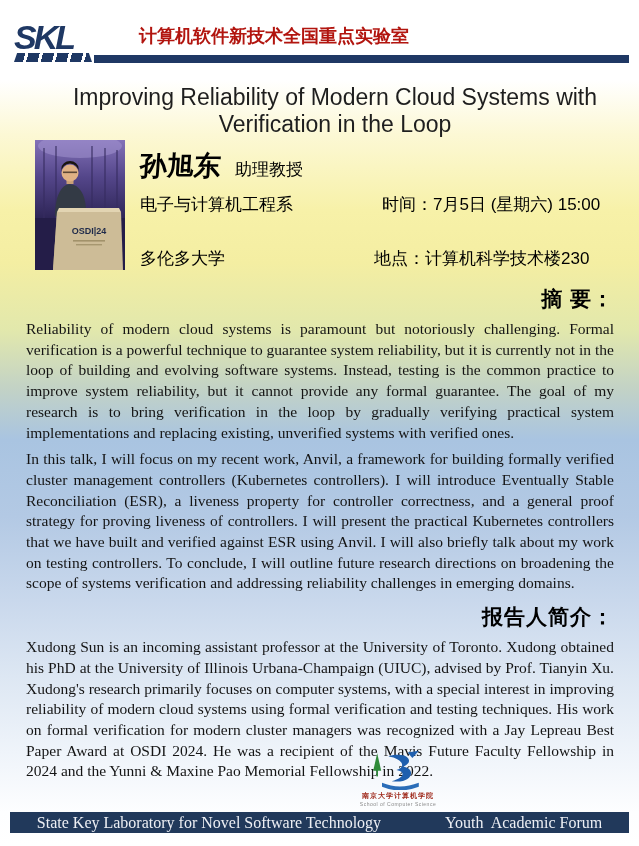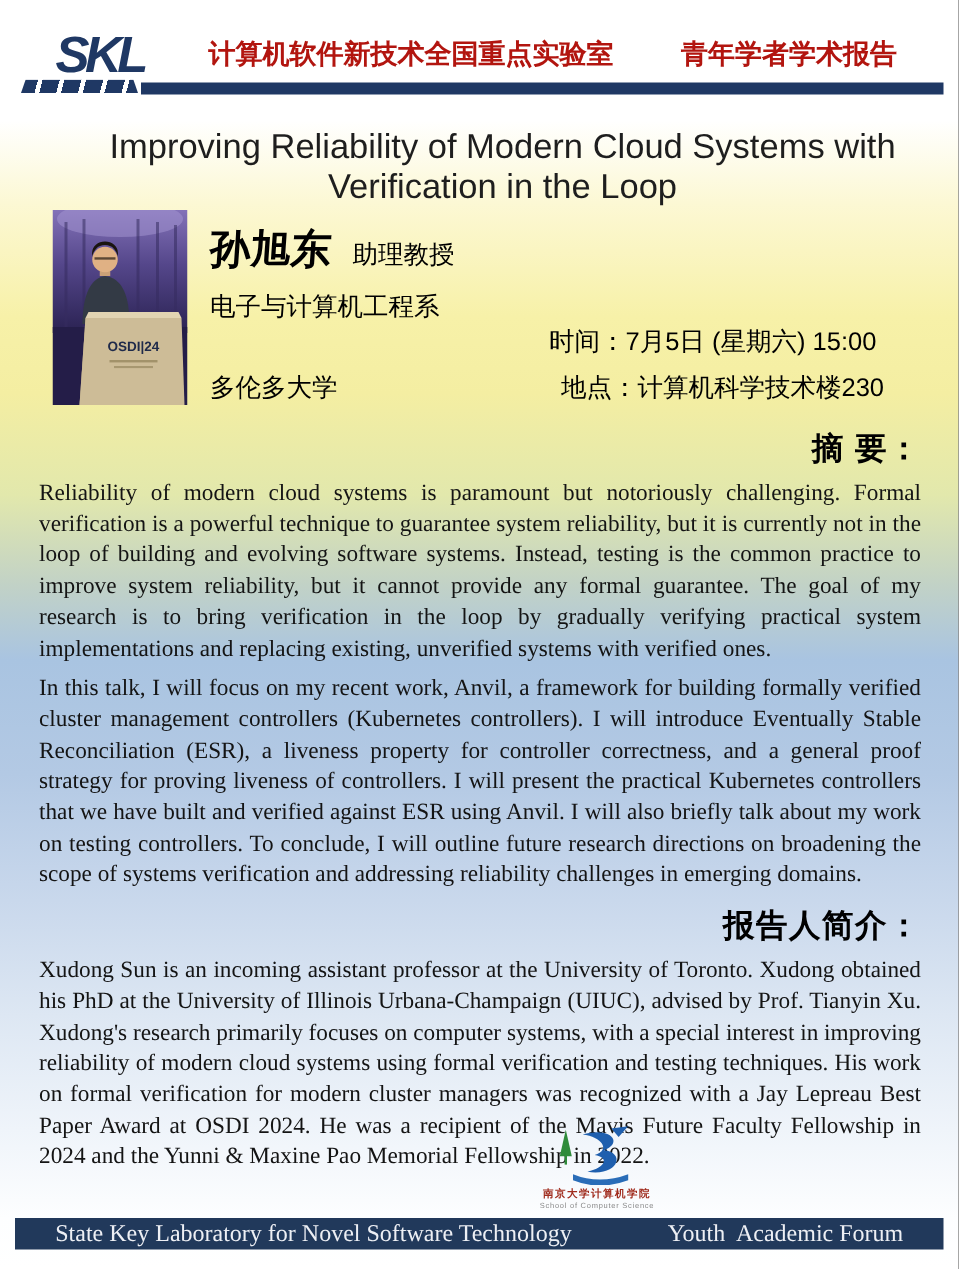--- a/index.html
+++ b/index.html
@@ -6,40 +6,40 @@
   html,body { background:#888; }
   .page {
     position:relative; width:639px; height:846px; margin:0 auto; overflow:hidden;
     font-family:"Liberation Sans", sans-serif;
     background:linear-gradient(180deg,
       #ffffff 0%, #ffffff 9.5%, #fcf8d4 16%, #f7f1a8 25%, #f4eea2 31%,
       #e2e8ac 39%, #c2d2c6 46%, #a9c4e1 52%, #b3c9e4 61%, #c9d8ec 71%,
       #dde7f3 80%, #eff4fa 89%, #fdfeff 96%, #ffffff 100%);
   }
   
-  .skl { position:absolute; left:14px; top:22px; width:82px;text-align:right; }
+  .skl { position:absolute; left:14px; top:22px; width:82px; }
   .skl-text { font-weight:900; font-style:italic; font-size:34px; line-height:30px;
               letter-spacing:-3px; color:#1F3864; }
   .skl-base { margin-top:1px; width:78px; height:9px;
               background:repeating-linear-gradient(105deg,#1F3864 0 11px,#ffffff 11px 14px);
               clip-path:polygon(4% 0,96% 0,100% 100%,0 100%); }
   .header-rule { position:absolute; left:94px; top:55px; width:535px; height:8px; background:#1F3864; }
   .header-text { position:absolute; left:106px; top:24px; width:530px; display:flex; gap:45px;
                  font-size:18px; font-weight:700; color:#B2150F; white-space:nowrap;margin-left:33px; }
   
   .talk-title { position:absolute; left:0; top:84px; width:639px; text-align:center;
                 font-size:23px; line-height:26.5px; color:#1e1e1e;padding-left:31px; }
   
   .photo { position:absolute; left:35px; top:140px; width:90px; height:130px; }
   .name-row { position:absolute; left:140px; top:148px; display:flex; align-items:baseline; gap:14px; color:#000; }
   .speaker-name { font-size:27px; font-weight:700; font-family:"Liberation Serif", serif; transform:skewX(-4deg); }
   .speaker-title { font-size:17px; font-weight:500; }
   .info { position:absolute; font-size:17px; font-weight:500; color:#000; white-space:nowrap; }
   .dept { left:140px; top:193px; }
-  .time { left:366px; top:193px;margin-top:23px; }
+  .time { left:382px; top:193px; }
   .univ { left:140px; top:247px; }
   .loc  { left:374px; top:247px; }
   
   .content { position:absolute; left:26px; top:285px; width:588px; }
   .sec-heading { font-size:21px; font-weight:600; color:#000; letter-spacing:1px; margin-bottom:6px;text-align:right; }
   .content p { font-family:"Liberation Serif", serif; font-size:15.5px; line-height:20.7px;
                text-align:justify; color:#141414; }
   .content p + p { margin-top:6px; }
   .bio-head { margin-top:9px; }
   
@@ -62,21 +62,20 @@
 
 <div class="page">
 
   <div class="skl">
     <div class="skl-text">SKL</div>
     <div class="skl-base"></div>
   </div>
   <div class="header-rule"></div>
   <div class="header-text">
     <span>计算机软件新技术全国重点实验室</span>
-    <span>青年学者学术报告</span>
   </div>
 
   <div class="talk-title">
     <div>Improving Reliability of Modern Cloud Systems with</div>
     <div>Verification in the Loop</div>
   </div>
 
   <div class="photo">
     <svg width="90" height="130" viewBox="0 0 90 130">
       <defs>

